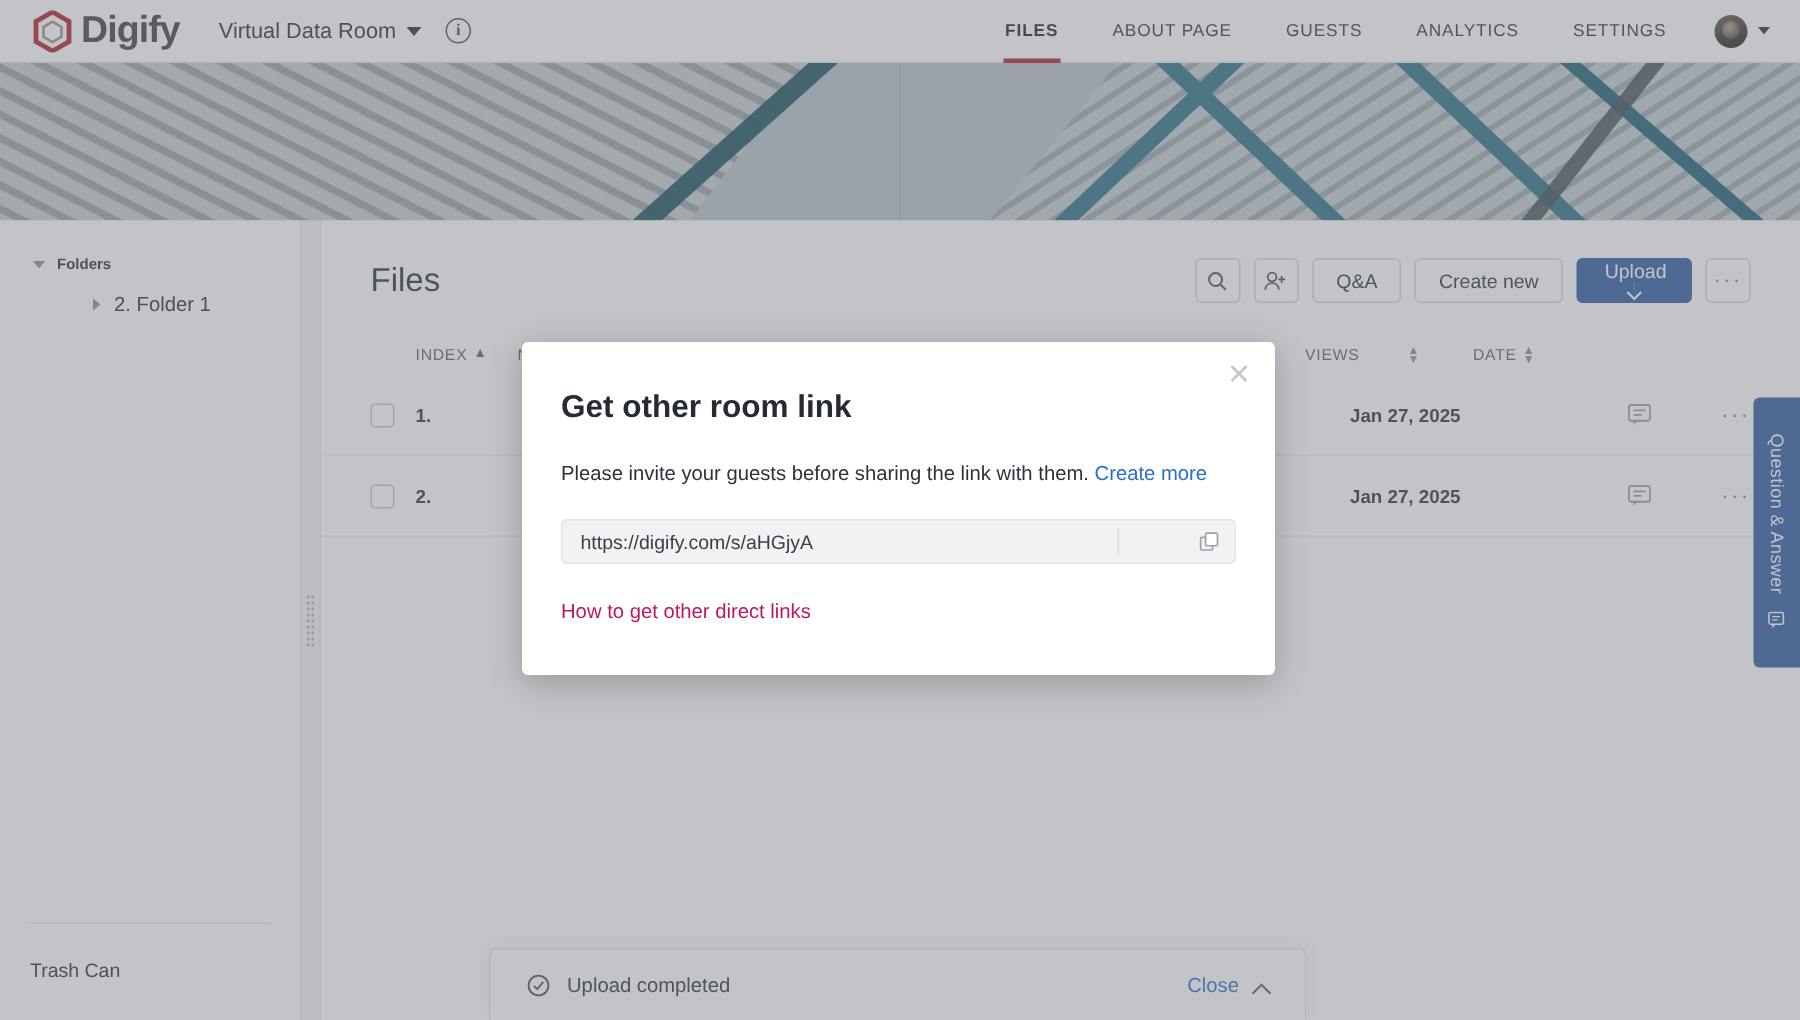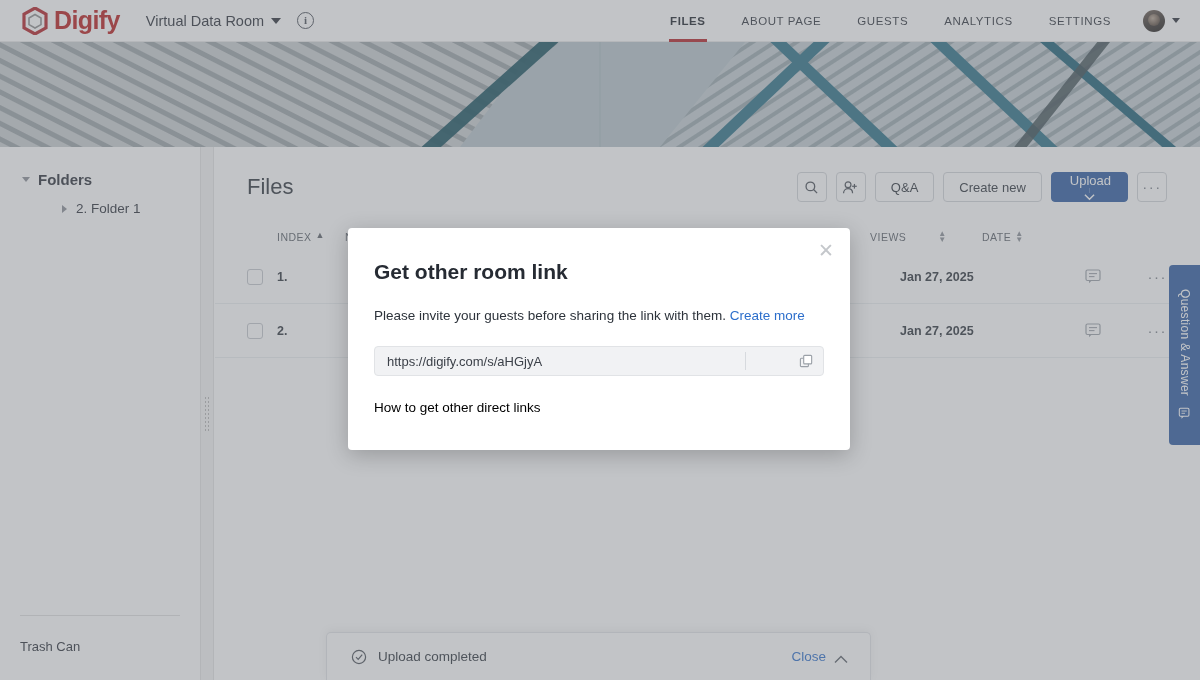--- a/index.html
+++ b/index.html
@@ -17,21 +17,21 @@
   
   .topnav {
     position: absolute; top: 0; left: 0; width: 1200px; height: 42px;
     background: #ffffff; display: flex; align-items: center;
     border-bottom: 1px solid #e8e8e8;
   }
   .brand { display: flex; align-items: center; margin-left: 22px; }
   .brand-mark { width: 26px; height: 28px; position: relative; }
   .hexo { position:absolute; inset:0; }
   .brand-text {
-    font-size: 25px; font-weight: bold; color: #b91c1c;
+    font-size: 25px; font-weight: bold; color: #404040;
     letter-spacing: -0.6px; margin-left: 6px;
   }
   .room-name {
     margin-left: 26px; font-size: 14.5px; color: #2a2f38; display:flex;
     align-items:center; gap:7px; cursor:pointer;
   }
   .caret-d {
     width:0;height:0;border-left:5px solid transparent;border-right:5px solid transparent;
     border-top:6px solid #2a2f38;
   }
@@ -86,21 +86,21 @@
     background-image: radial-gradient(#b6b6b6 38%, transparent 40%);
     background-size: 3px 4px;
   }
   .sb-section {
     margin: 24px 0 0 22px; display:flex; align-items:center; gap:8px; cursor:pointer;
   }
   .tri-down { width:0;height:0;border-left:4.5px solid transparent;border-right:4.5px solid transparent;
     border-top:5px solid #8a8f96; }
   .tri-right { width:0;height:0;border-top:4.5px solid transparent;border-bottom:4.5px solid transparent;
     border-left:5px solid #8a8f96; }
-  .sb-section-label { font-size:15px; font-weight:bold; color:#2a2f38; }
+  .sb-section-label { font-size:10px; font-weight:bold; color:#2a2f38; }
   .sb-folder { margin: 13px 0 0 40px; display:flex; align-items:center; gap:9px; cursor:pointer;padding-left:22px; }
   .sb-folder-label { font-size:13.5px; color:#2a2f38; }
   .sb-divider { position:absolute; left:20px; right:20px; top:468px; height:1px; background:#e0e0e0; }
   .trash { position:absolute; left:20px; top:492px; font-size:13px; color:#2a2f38; cursor:pointer; }
 
   .main { position:absolute; top:147px; left:215px; width:985px; height:533px; background:#ffffff; }
 
   .files-head {
     display:flex; align-items:center; padding: 25px 33px 0 32px;
   }
@@ -188,21 +188,21 @@
   .modal-title { font-size:21px; font-weight:bold; color:#262b33; margin: 32px 0 0 26px; }
   .modal-sub { font-size:13.5px; color:#2d333b; margin: 24px 0 0 26px; }
   .modal-sub a { color:#2c6ecb; text-decoration:none; cursor:pointer; }
   .link-field {
     margin: 23px 26px 0 26px; height:30px; background:#f1f2f4; border:1px solid #e1e3e6;
     border-radius:4px; display:flex; align-items:center;gap:44px;
   }
   .link-val { flex:1; padding-left:12px; font-size:13px; color:#3c4149; }
   .link-sep { width:1px; height:18px; background:#d7dade; }
   .link-copy { width:33px; display:flex; align-items:center; justify-content:center; cursor:pointer; }
-  .modal-more { margin: 24px 0 0 26px; font-size:13.5px; color:#000000; cursor:pointer; }
+  .modal-more { margin: 24px 0 0 26px; font-size:13.5px; color:#be185d; cursor:pointer; }
 </style>
 </head>
 <body>
 
 <div id="root">
 
   <div id="page">
 
     <div class="topnav">
       <div class="brand">

